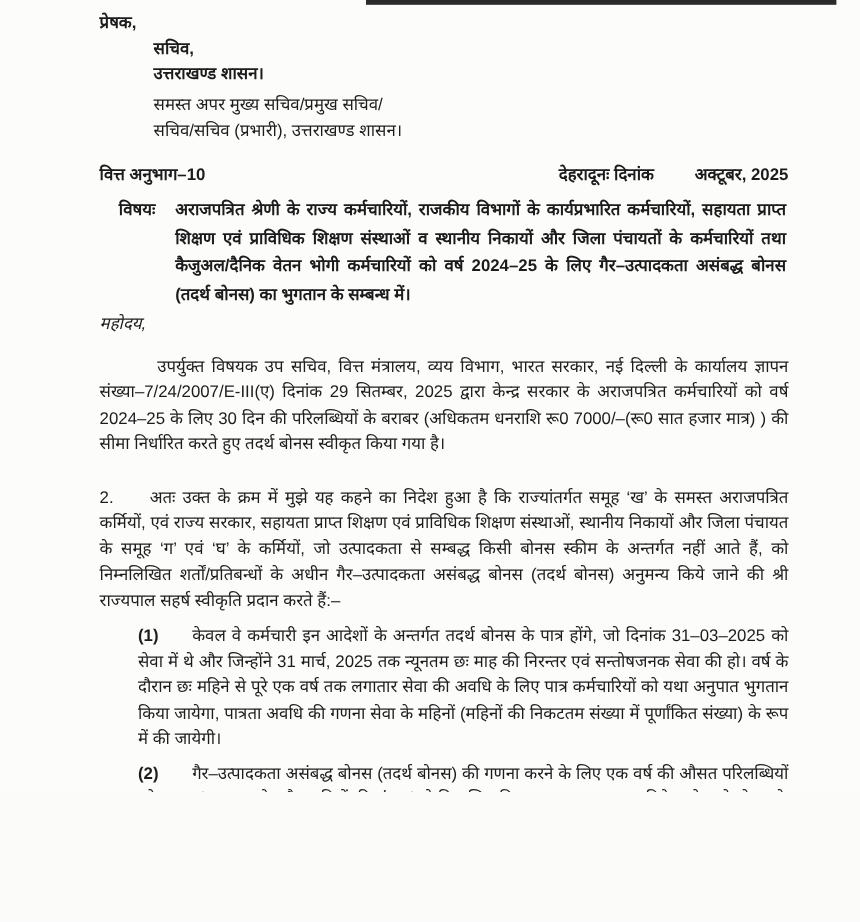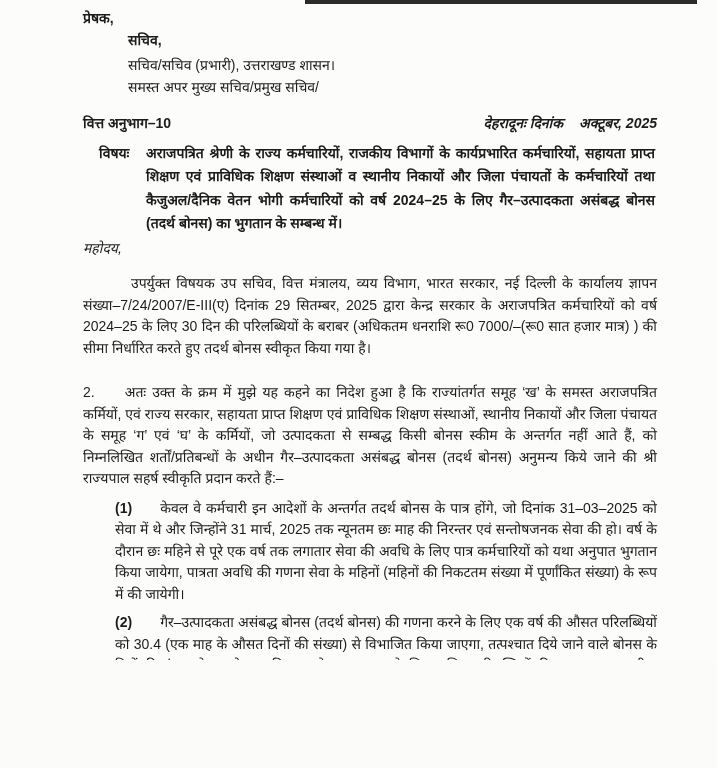--- a/index.html
+++ b/index.html
@@ -29,21 +29,21 @@
   .sender-block { margin-bottom: 4px; }
   .recipient-block { margin-bottom: 15px; }
   .ref-row {
     display: flex;
     justify-content: space-between;
     align-items: baseline;
     margin-bottom: 7px;
     font-weight: bold;
     text-align: right;
   }
-  .ref-right { display: flex; gap: 16px; font-style: italic; }
+  .ref-right { display: flex; gap: 34px; }
   .subject-row {
     display: flex;
     font-weight: bold;
     line-height: 23.5px;
     margin-bottom: 2px;
     margin-left: 16px;
   }
   .subject-label { flex: 0 0 47px; }
   .subject-text { flex: 1; text-align: justify; padding-right: 2px; }
   .salutation { margin-bottom: 14px; font-style: italic; }
@@ -63,27 +63,28 @@
 </head>
 <body>
 
 <div class="page">
   <div class="scan-bar"></div>
 
   <div class="sender-block">
     <div class="bold">प्रेषक,</div>
     <div class="indent">
       <div class="bold">सचिव,</div>
+      <div class="bold">उत्तराखण्ड शासन।</div>
     </div>
   </div>
 
   <div class="recipient-block">
     <div class="indent">
+      <div>समस्त अपर मुख्य सचिव/प्रमुख सचिव/</div>
       <div>सचिव/सचिव (प्रभारी), उत्तराखण्ड शासन।</div>
-      <div>समस्त अपर मुख्य सचिव/प्रमुख सचिव/</div>
     </div>
   </div>
 
   <div class="ref-row">
     <span>वित्त अनुभाग–10</span>
     <span class="ref-right">
       <span>देहरादूनः दिनांक</span>
       <span>अक्टूबर, 2025</span>
     </span>
   </div>

